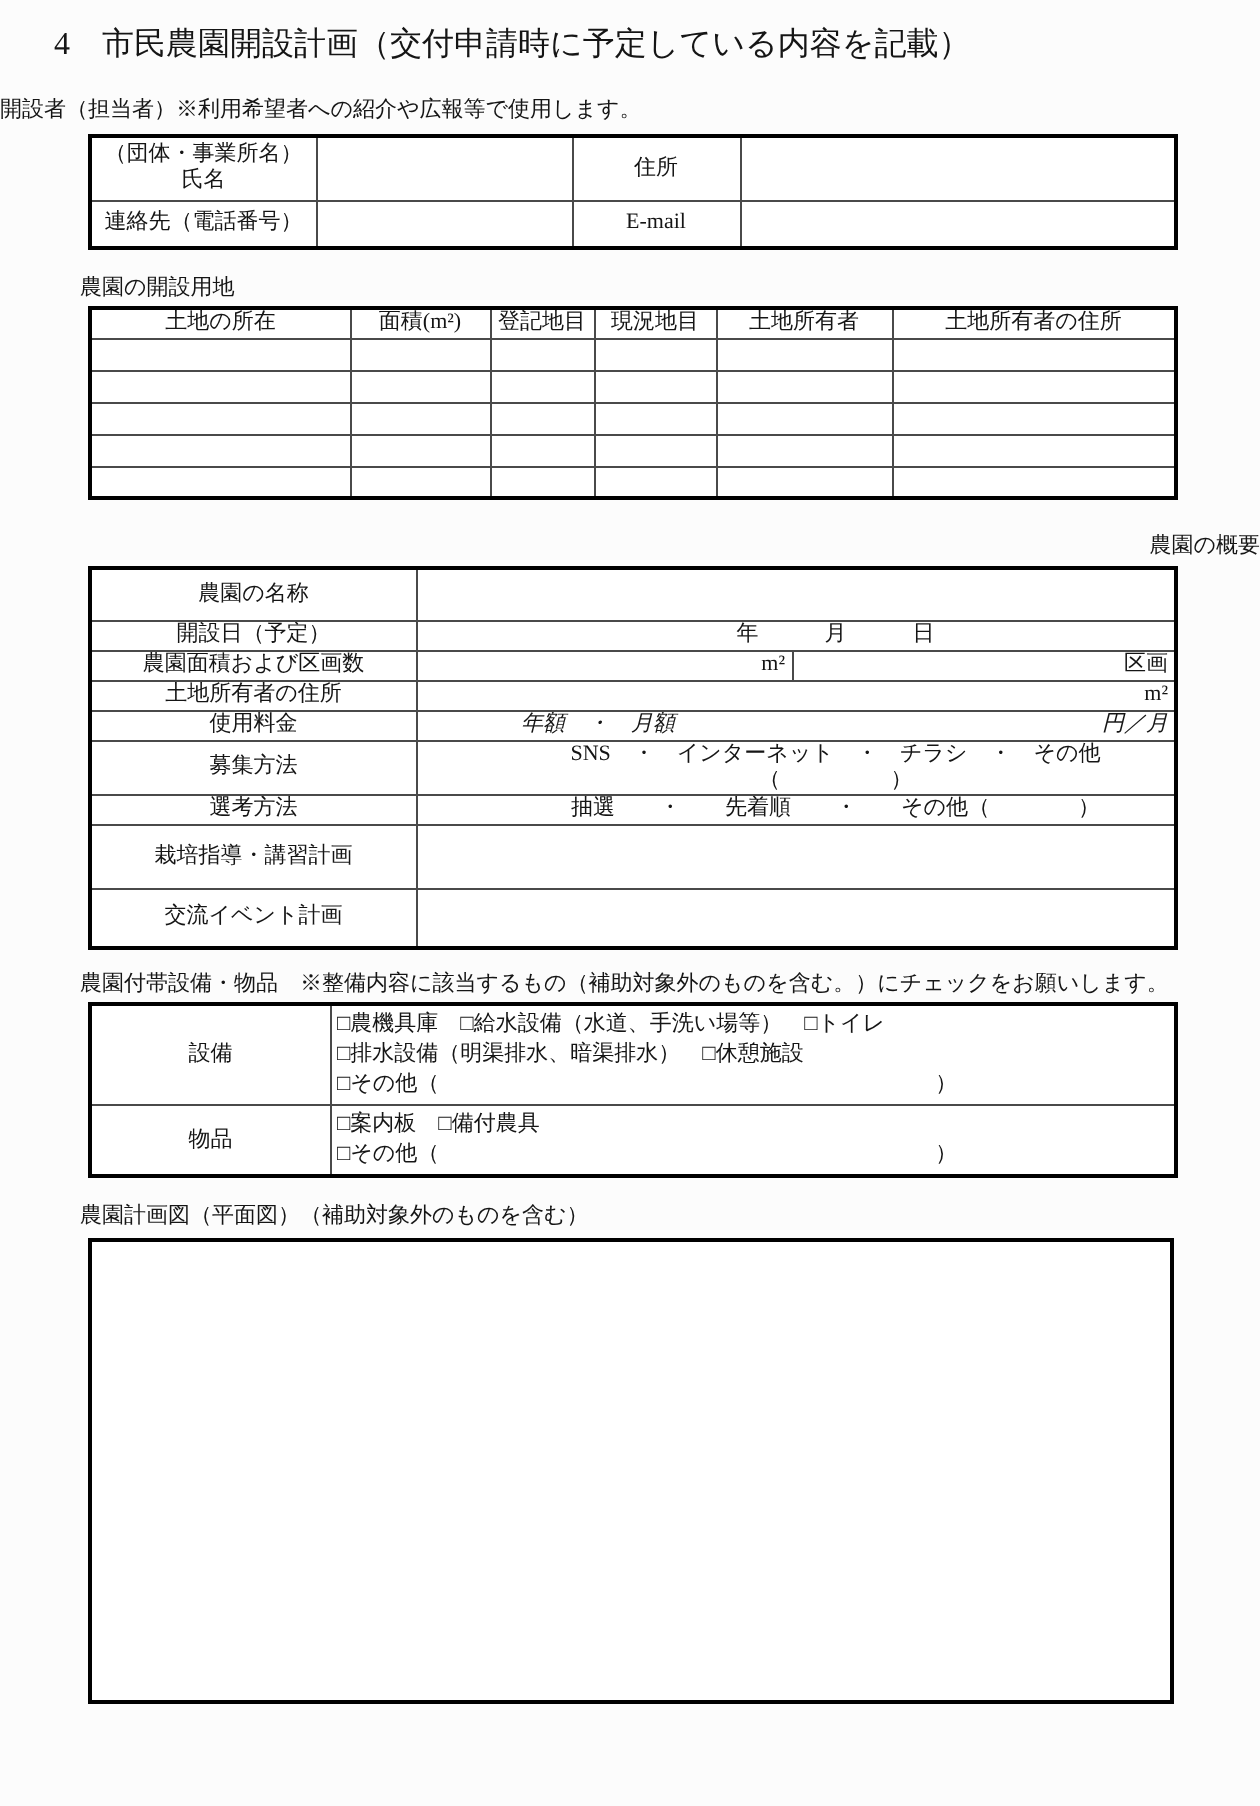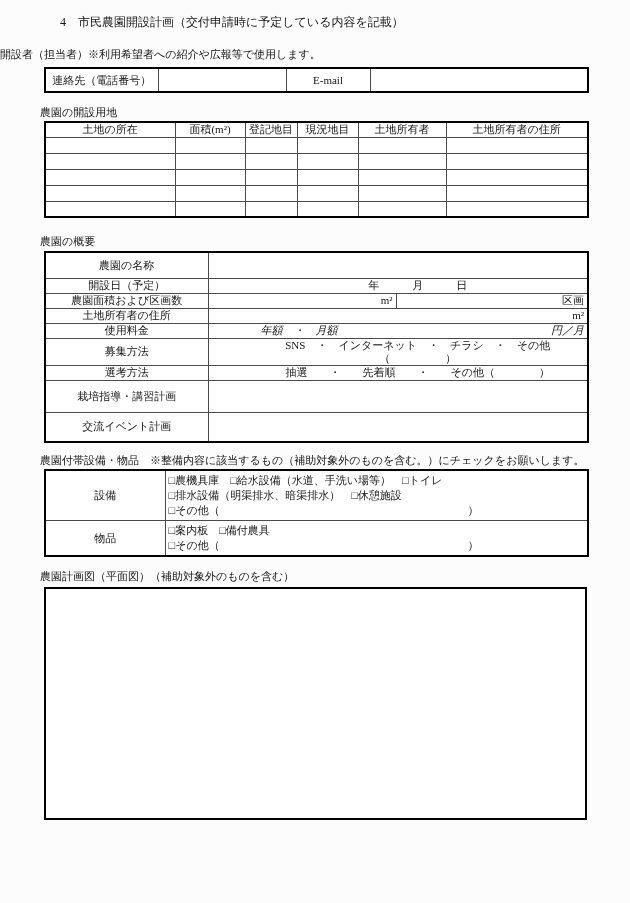--- a/index.html
+++ b/index.html
@@ -7,21 +7,21 @@
   body {
     height:903px;
     background:#fcfcfc;
     color:#151515;
     font-family:"Liberation Serif","DejaVu Serif",serif;
     font-size:11px;
     overflow:hidden;
   }
   .sheet { padding-top:15px; }
   .heading { margin-left:40px; font-size:11px; line-height:14px; white-space:nowrap; }
-  .title { margin-left:60px; font-size:12px; line-height:15px; white-space:nowrap; }
+  .title { margin-left:27px; font-size:16px; line-height:15px; white-space:nowrap; }
   .opener-line { display:flex; margin-top:17px; }
   .opener-line .note { }
 
   table {
     border-collapse:collapse;
     table-layout:fixed;
     width:543px;
     margin-left:44px;
     background:#fff;
     border:2px solid #000;
@@ -60,21 +60,21 @@
 
   
   #plan-heading { margin-top:12px; }
   .plan-box {
     margin-left:44px; margin-top:4px;
     width:543px; height:233px;
     border:2px solid #000;
     background:#fff;
   }
   .mt12 { margin-top:12px; }
-  .mt16 { margin-top:16px; }
+  .mt16 { margin-top:16px;text-align:right; }
   .mt10 { margin-top:10px; }
 </style>
 </head>
 <body>
 
 <div class="sheet">
 
   <div class="title">4　市民農園開設計画（交付申請時に予定している内容を記載）</div>
 
   <div class="opener-line">
@@ -83,20 +83,29 @@
   </div>
 
   <table id="t-opener">
     <colgroup>
         <col style="width:113px">
         <col style="width:128px">
         <col style="width:84px">
         <col style="width:218px">
       </colgroup>
     <tbody>
+        <tr class="r1">
+      <td class="lbl">
+        <div>（団体・事業所名）</div>
+        <div>氏名</div>
+      </td>
+      <td></td>
+      <td class="lbl">住所</td>
+      <td></td>
+    </tr>
     <tr class="r2">
       <td class="lbl">連絡先（電話番号）</td>
       <td></td>
       <td class="lbl">E-mail</td>
       <td></td>
     </tr>
   </tbody>
     </table>
 
   <div class="heading mt12">農園の開設用地</div>

